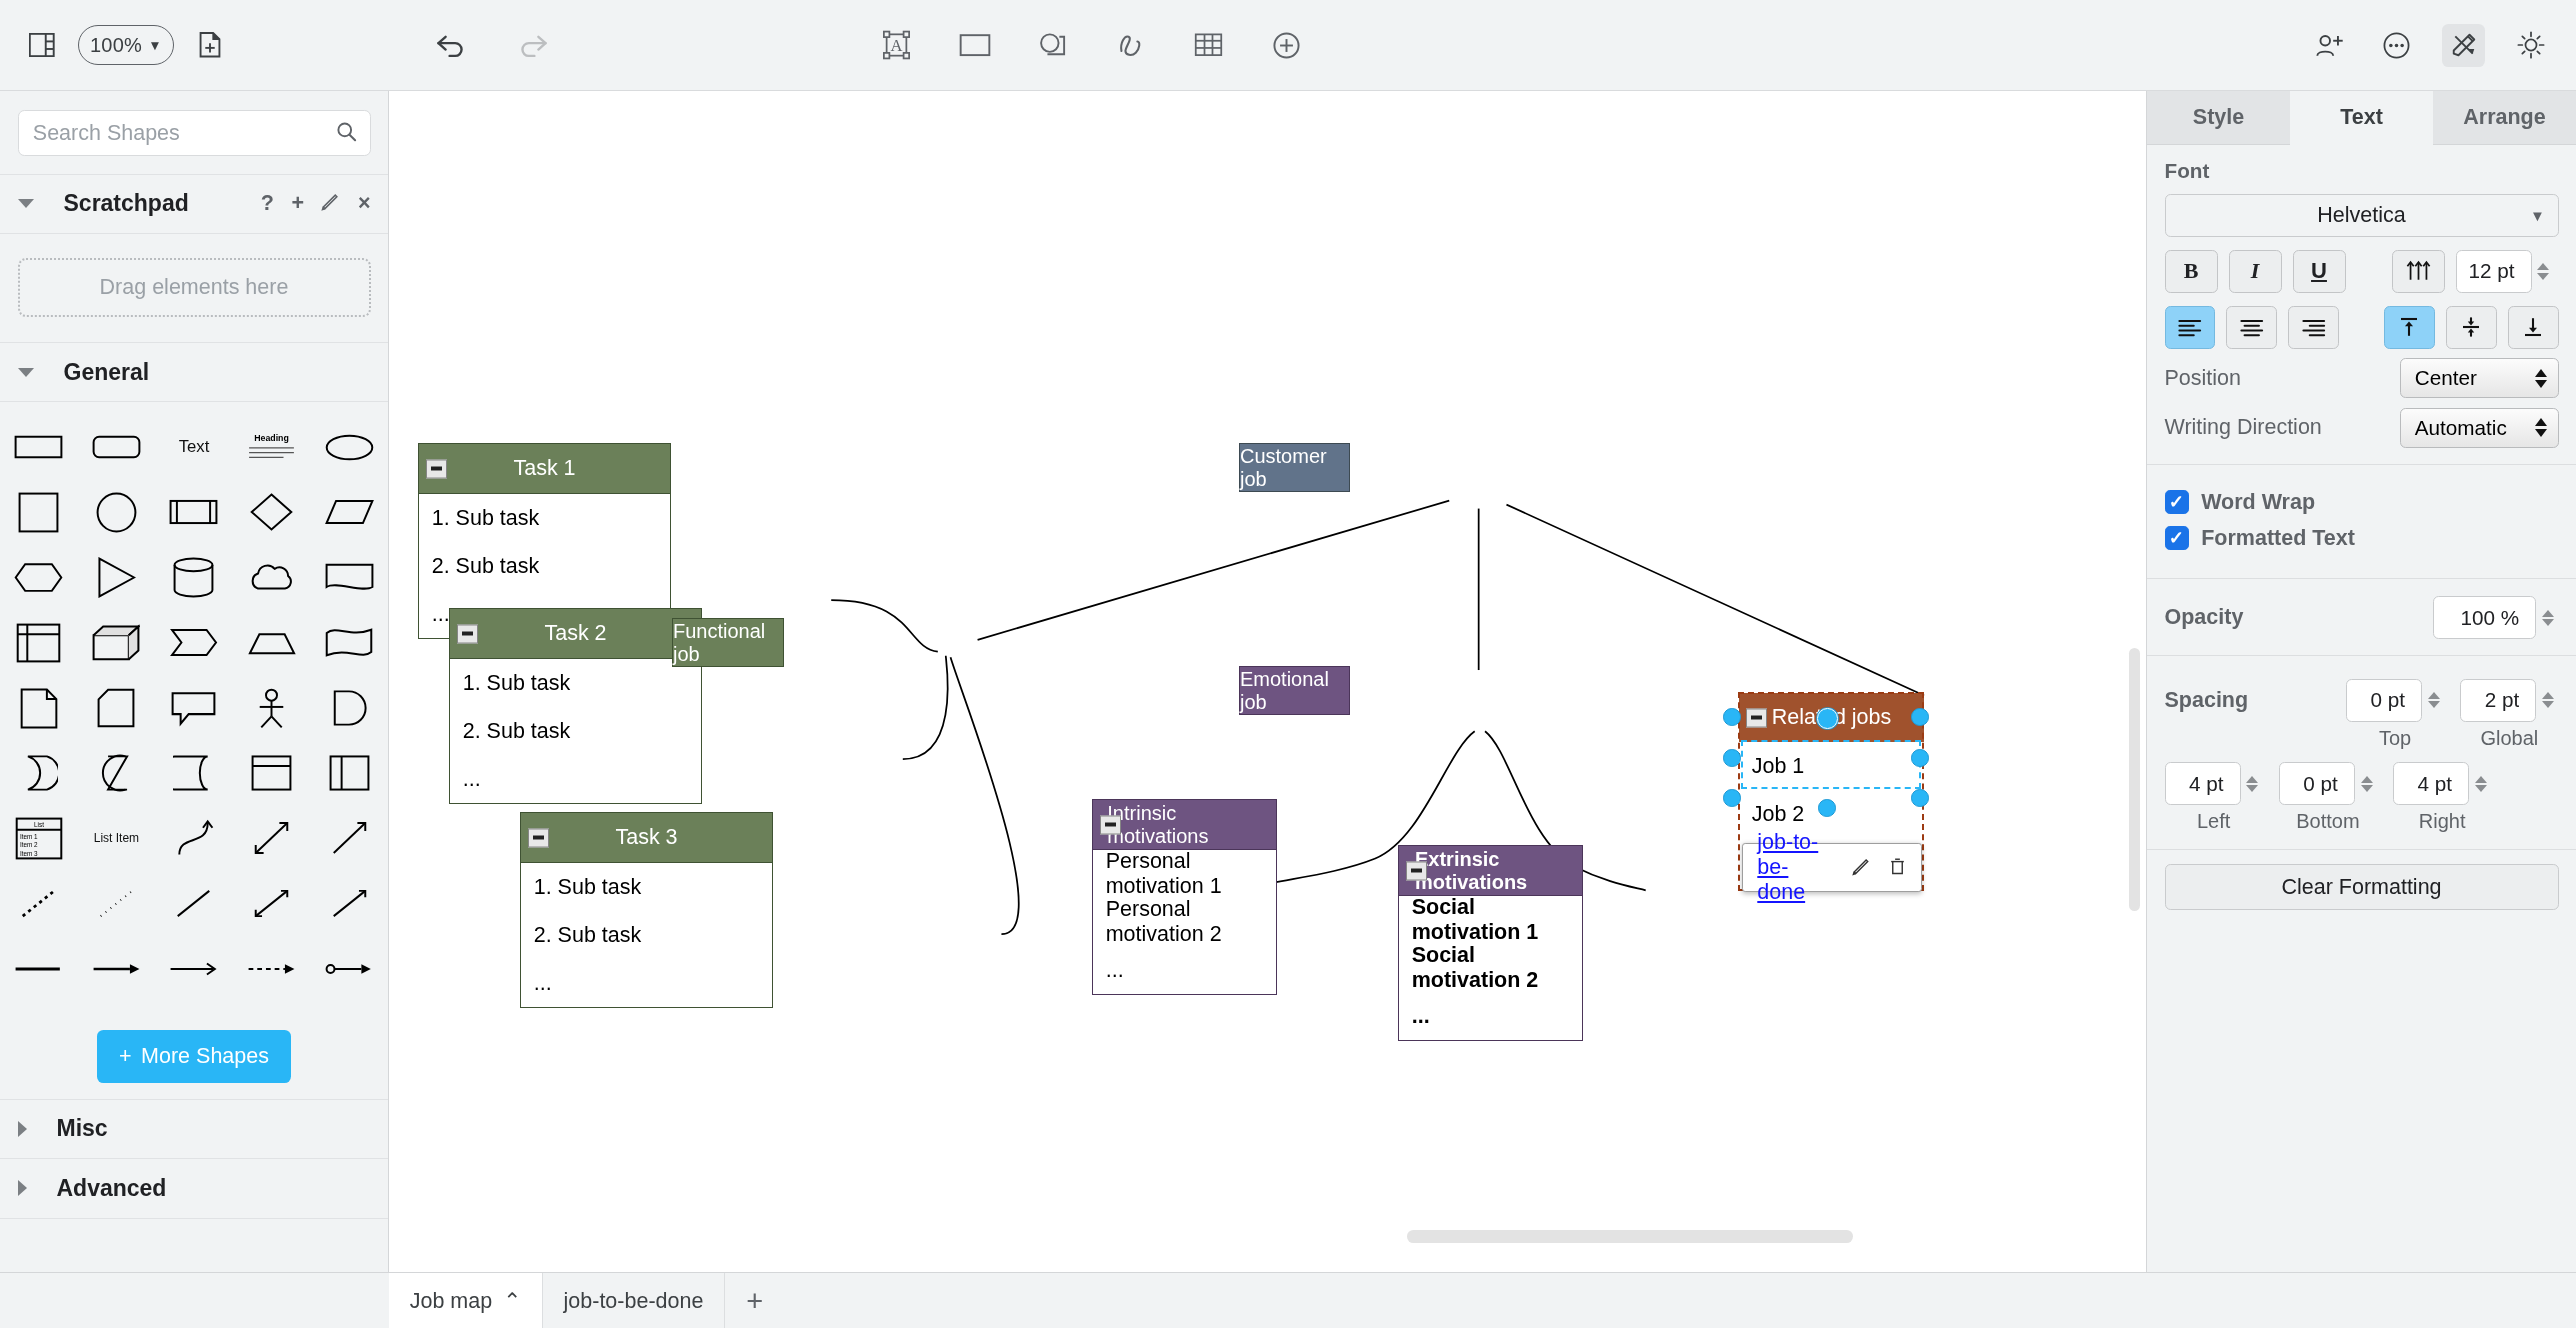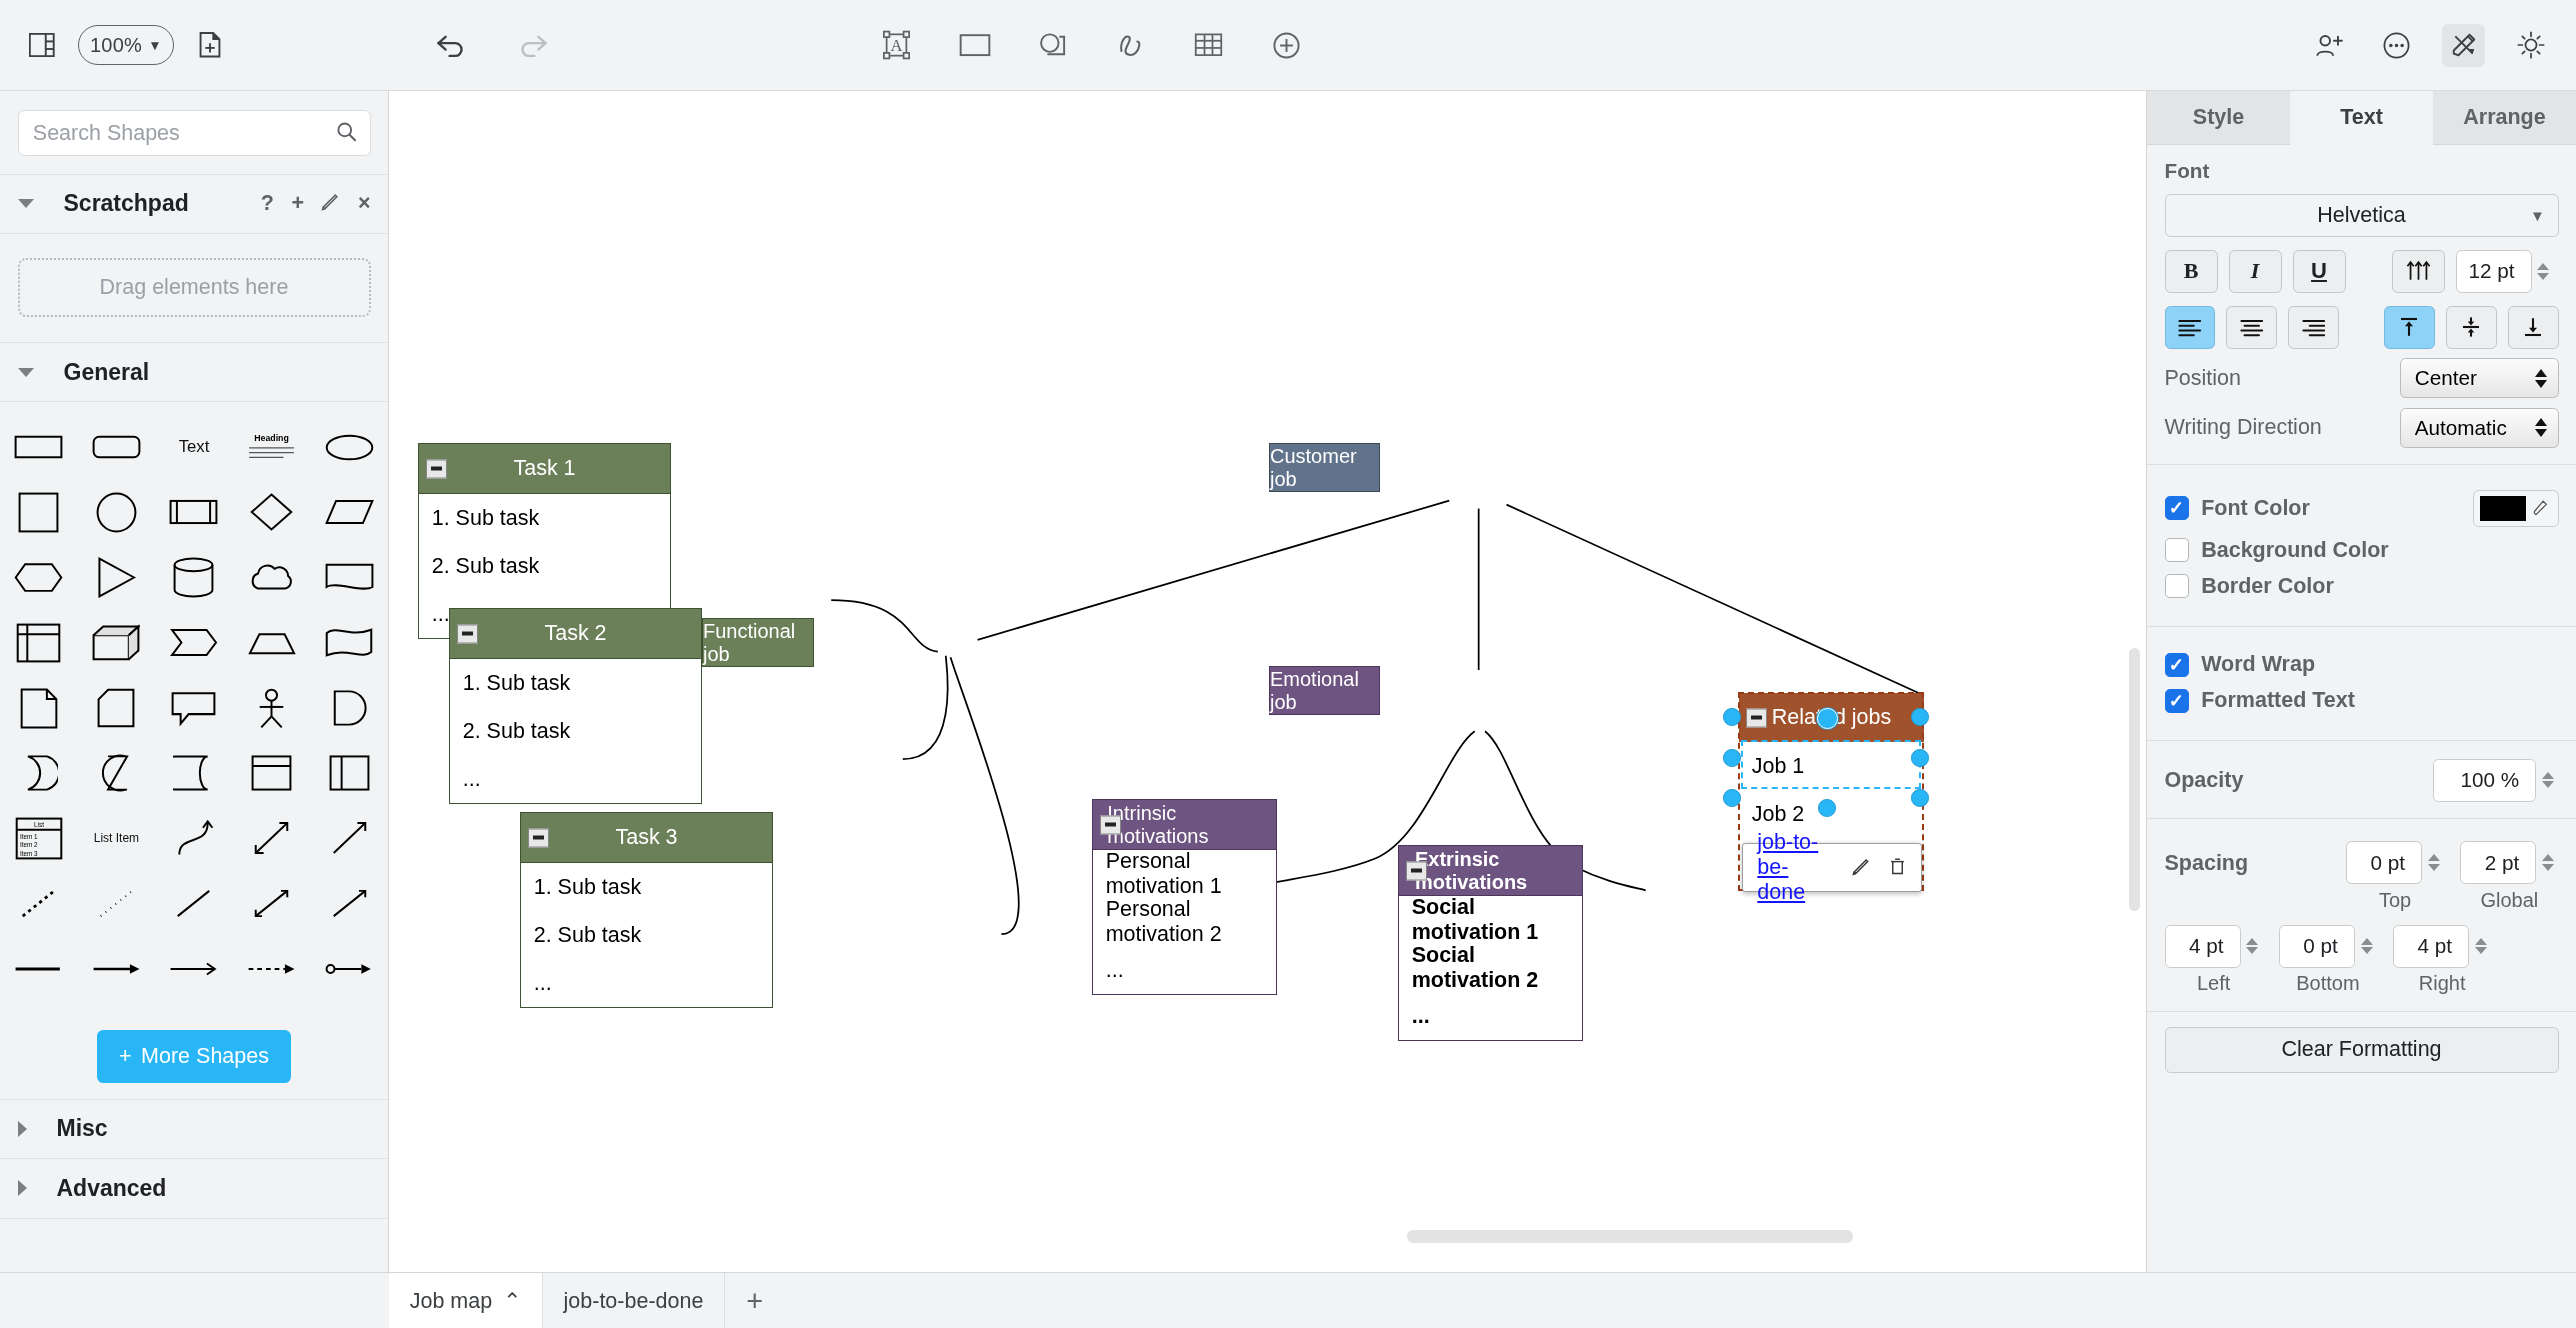--- a/index.html
+++ b/index.html
@@ -113,21 +113,21 @@
   }
   .vscroll {
     position: absolute; right: 6.4px; top: 557px; width: 11px; height: 263px;
     background: #e3e3e3; border-radius: 5.6px;
   }
 
   
   .node { position: absolute; }
   .node-simple {
     display: flex; align-items: center; justify-content: center;
-    color: #ffffff; font-size: 21.5px; border: 1.2px solid #3d4a52; margin-left: 30px;
+    color: #ffffff; font-size: 21.5px; border: 1.2px solid #3d4a52;
   }
   .node-hdr {
     height: 49px; display: flex; align-items: center; justify-content: center;
     color: #ffffff; font-size: 21.5px; position: relative;
   }
   .node-body { background: #ffffff; }
   .node-row {
     height: 48px; display: flex; align-items: center;
     padding-left: 12.7px; font-size: 21.5px; color: #000;
   }
@@ -980,42 +980,20 @@
               <span>Automatic</span>
               <span class="arrows">
                   <i class="u"></i>
                   <i class="d"></i>
                 </span>
             </span>
           </span>
         </div>
       </div>
 
-      <div class="rsec">
-        <div class="chk-row">
-          <span class="chk on"></span>
-          <span class="chk-label">Font Color</span>
-          <span class="color-swatch">
-            <span class="sw"></span>
-            <span>
-              <svg width="17.5" height="17.5" viewBox="0 0 22 22">
-                  <path d="M3 19 L5 21 L18 8 L14 4 L3 17 Z" fill="none" stroke="#555" stroke-width="1.6"></path>
-                </svg>
-            </span>
-          </span>
-        </div>
-        <div class="chk-row">
-          <span class="chk"></span>
-          <span class="chk-label">Background Color</span>
-        </div>
-        <div class="chk-row">
-          <span class="chk"></span>
-          <span class="chk-label">Border Color</span>
-        </div>
-      </div>
 
       <div class="rsec">
         <div class="chk-row">
           <span class="chk on"></span>
           <span class="chk-label">Word Wrap</span>
         </div>
         <div class="chk-row">
           <span class="chk on"></span>
           <span class="chk-label">Formatted Text</span>
         </div>

